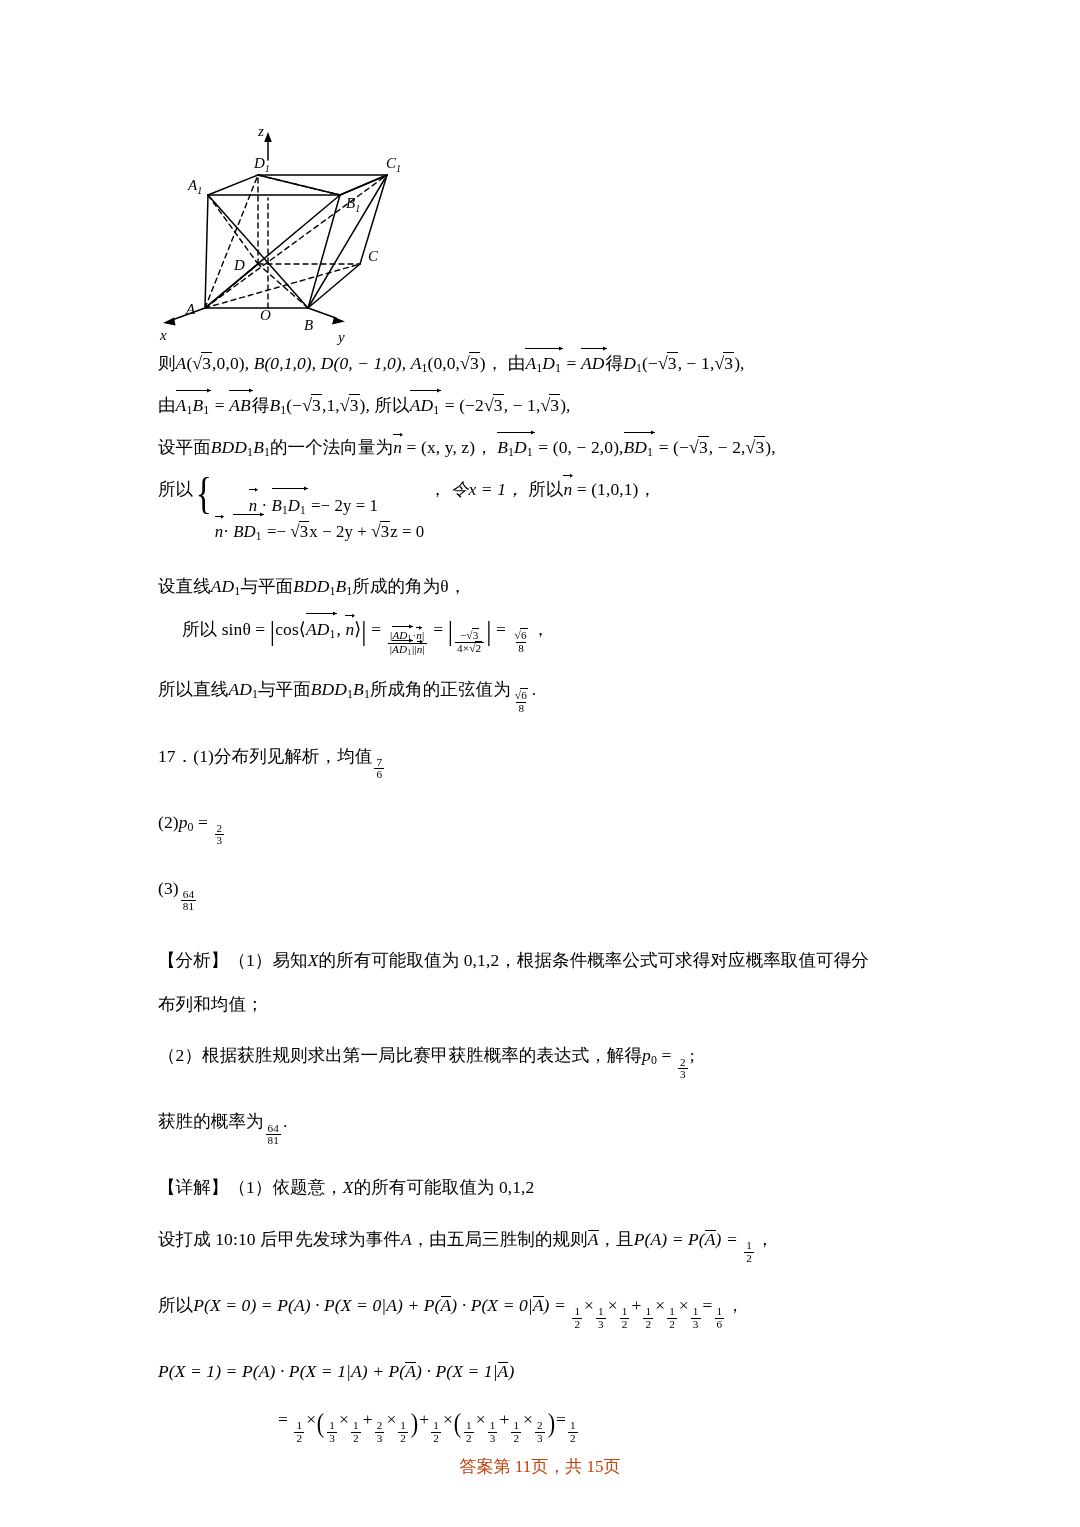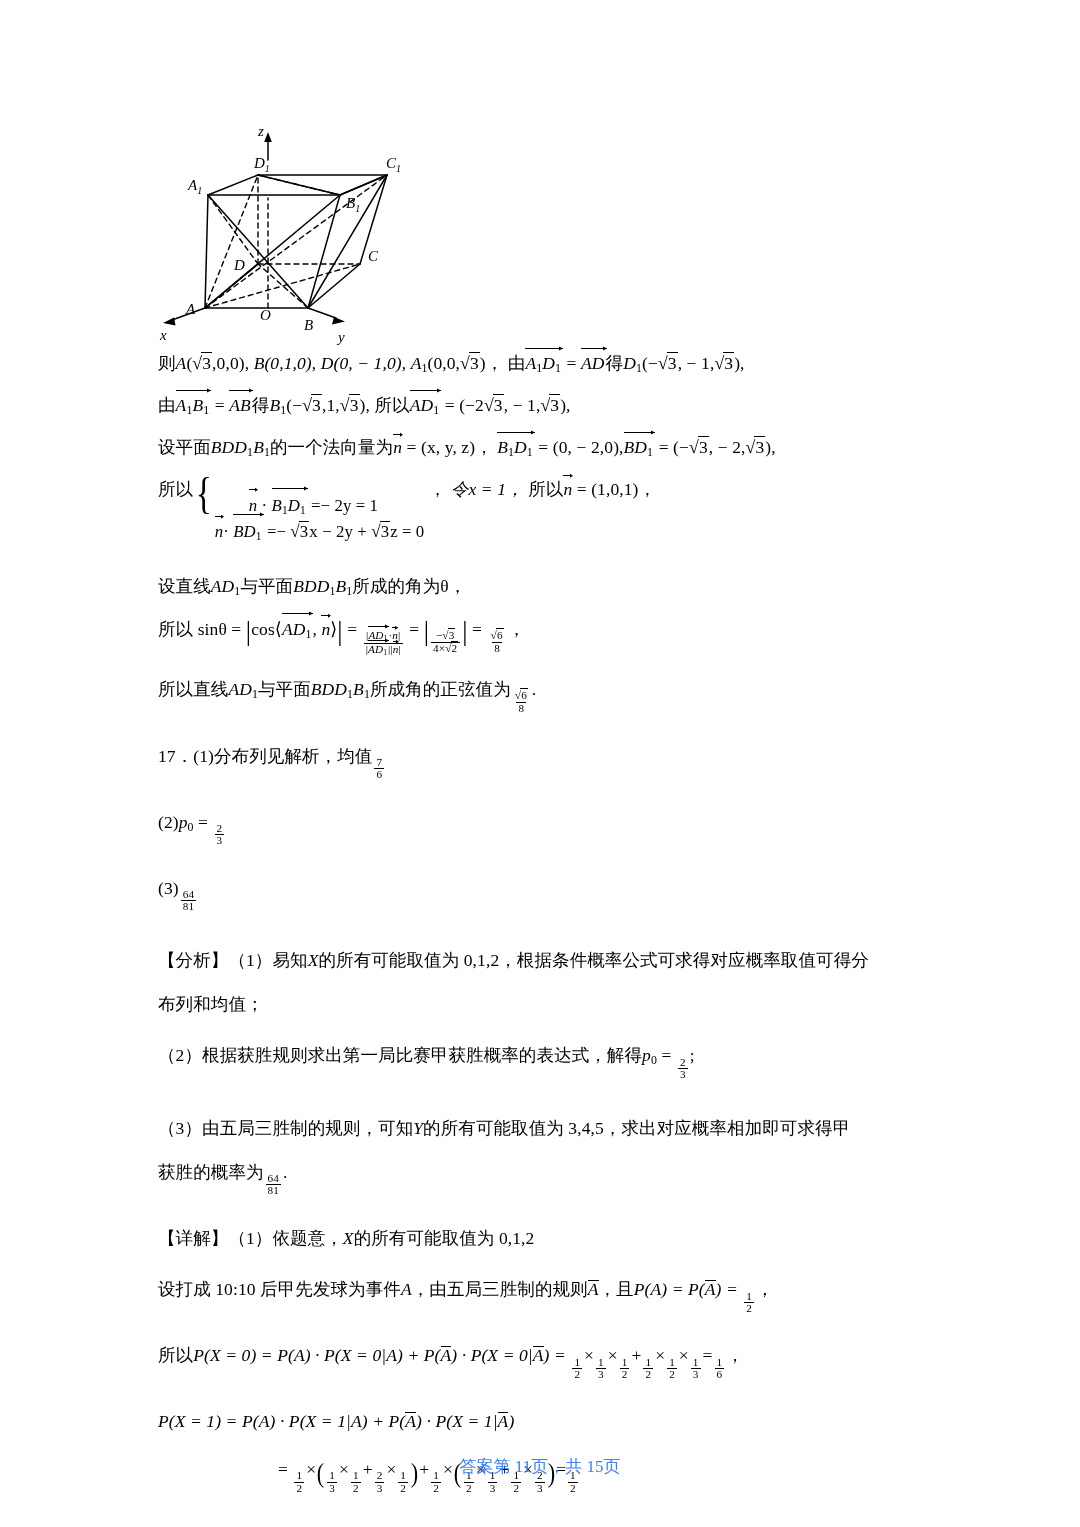--- a/index.html
+++ b/index.html
@@ -136,21 +136,21 @@
   .sys .r1{padding-left:34px;}
   .bigparen{font-size:1.55em;vertical-align:-.26em;line-height:.75;display:inline-block;transform:scaleX(.82);}
 
   
   .footer{
     position:absolute;
     left:0;right:0;
     top:1455px;
     text-align:center;
     font-size:17px;
-    color:#3b82f6;
+    color:#c2410c;
     font-family:"Liberation Serif",serif;
   }
 </style>
 </head>
 <body>
 
 <div class="page">
 
   <div class="figure-wrap">
     <svg width="420" height="230" viewBox="0 0 420 230" xmlns="http://www.w3.org/2000/svg">
@@ -254,21 +254,21 @@
       <span>，</span>
       <i>令x = 1，</i>
       <span>所以</span><span class="vecn"><i>n</i></span>
       <span>= (1,0,1)，</span>
     </p>
 
     <p class="line">
       <span>设直线</span><i>AD</i><span class="sub">1</span><span>与平面</span><i>BDD</i><span class="sub">1</span><i>B</i><span class="sub">1</span><span>所成的角为θ，</span>
     </p>
 
-    <p class="line" style="margin-bottom:22px;">
+    <p class="line" style="margin-bottom:22px;margin-left:24px;">
       <span>所以 sinθ =</span>
       <span class="bigabs">|</span><span>cos</span><span class="angl">⟨</span><span class="vec"><i>AD</i><span class="sub">1</span></span><span>,</span> <span class="vecn"><i>n</i></span><span class="angl">⟩</span><span class="bigabs">|</span>
       <span>=</span>
       <span class="frac small">
         <span class="num">|<span class="vec"><i>AD</i><span class="sub">1</span></span><span>·</span><span class="vecn"><i>n</i></span>|</span>
         <span class="den">|<span class="vec"><i>AD</i><span class="sub">1</span></span>||<span class="vecn"><i>n</i></span>|</span>
       </span>
       <span>=</span>
       <span class="bigabs">|</span><span class="frac small">
         <span class="num"><span>−</span><span class="sqrt"><span class="rad">√</span><span class="rcon">3</span></span></span>
@@ -320,23 +320,20 @@
 
     <p class="line" style="margin-bottom:30px;">
       <span>（2）根据获胜规则求出第一局比赛甲获胜概率的表达式，解得</span><i>p</i><span class="sub">0</span>
       <span>=</span>
       <span class="frac small">
         <span class="num">2</span>
         <span class="den">3</span>
       </span><span>;</span>
     </p>
 
-    <p class="line wrapline" style="margin-bottom:16px;">
-      <span>（3）由五局三胜制的规则，可知</span><i>Y</i><span>的所有可能取值为 3,4,5，求出对应概率相加即可求得甲</span>
-    </p>
     <p class="line" style="margin-bottom:30px;">
       <span>获胜的概率为</span><span class="frac small">
         <span class="num">64</span>
         <span class="den">81</span>
       </span><span>.</span>
     </p>
 
     <p class="line" style="margin-bottom:30px;">
       <span>【详解】</span><span>（1）依题意，</span><i>X</i><span>的所有可能取值为 0,1,2</span>
     </p>

